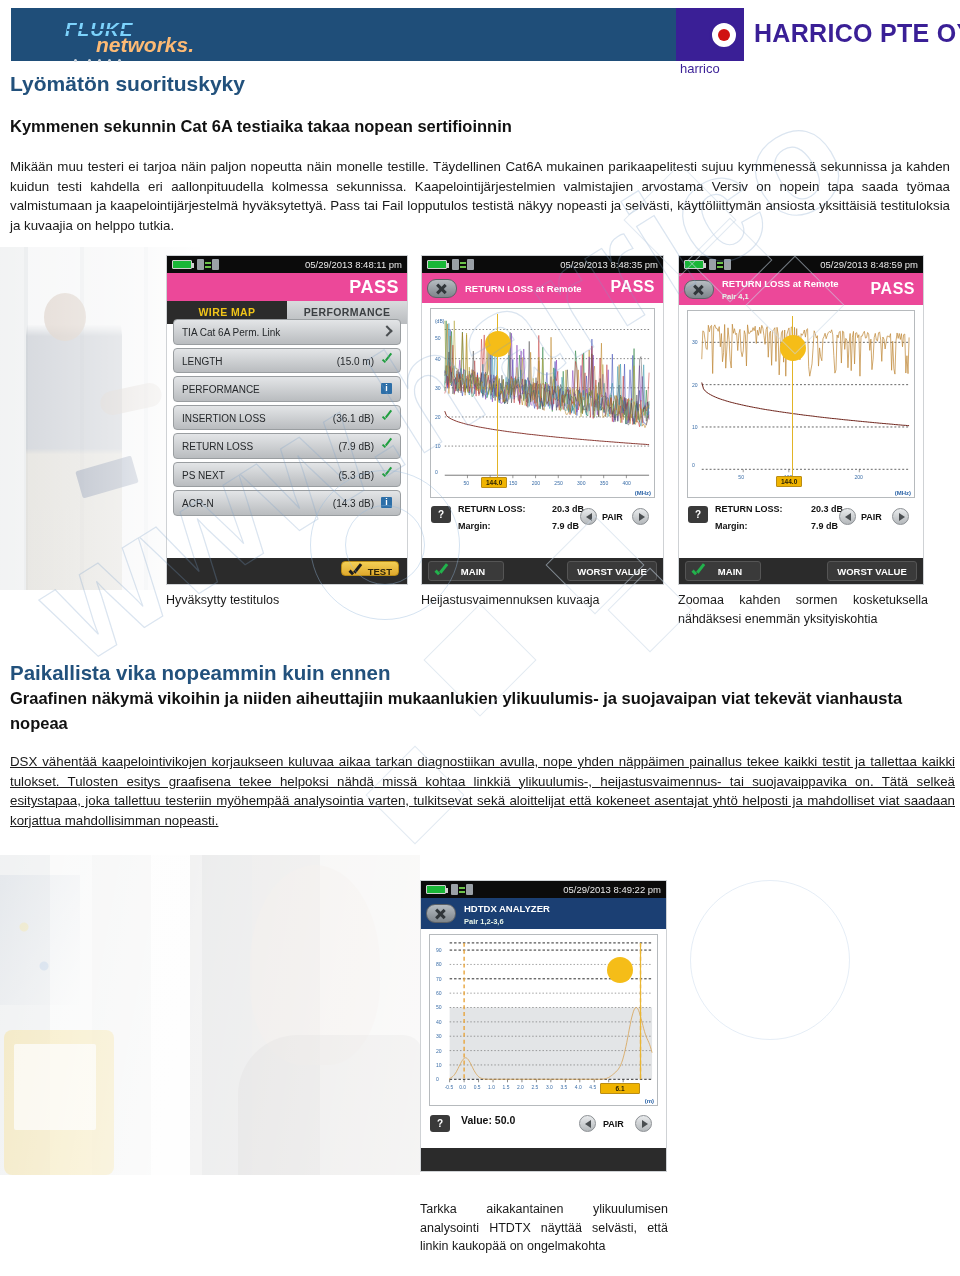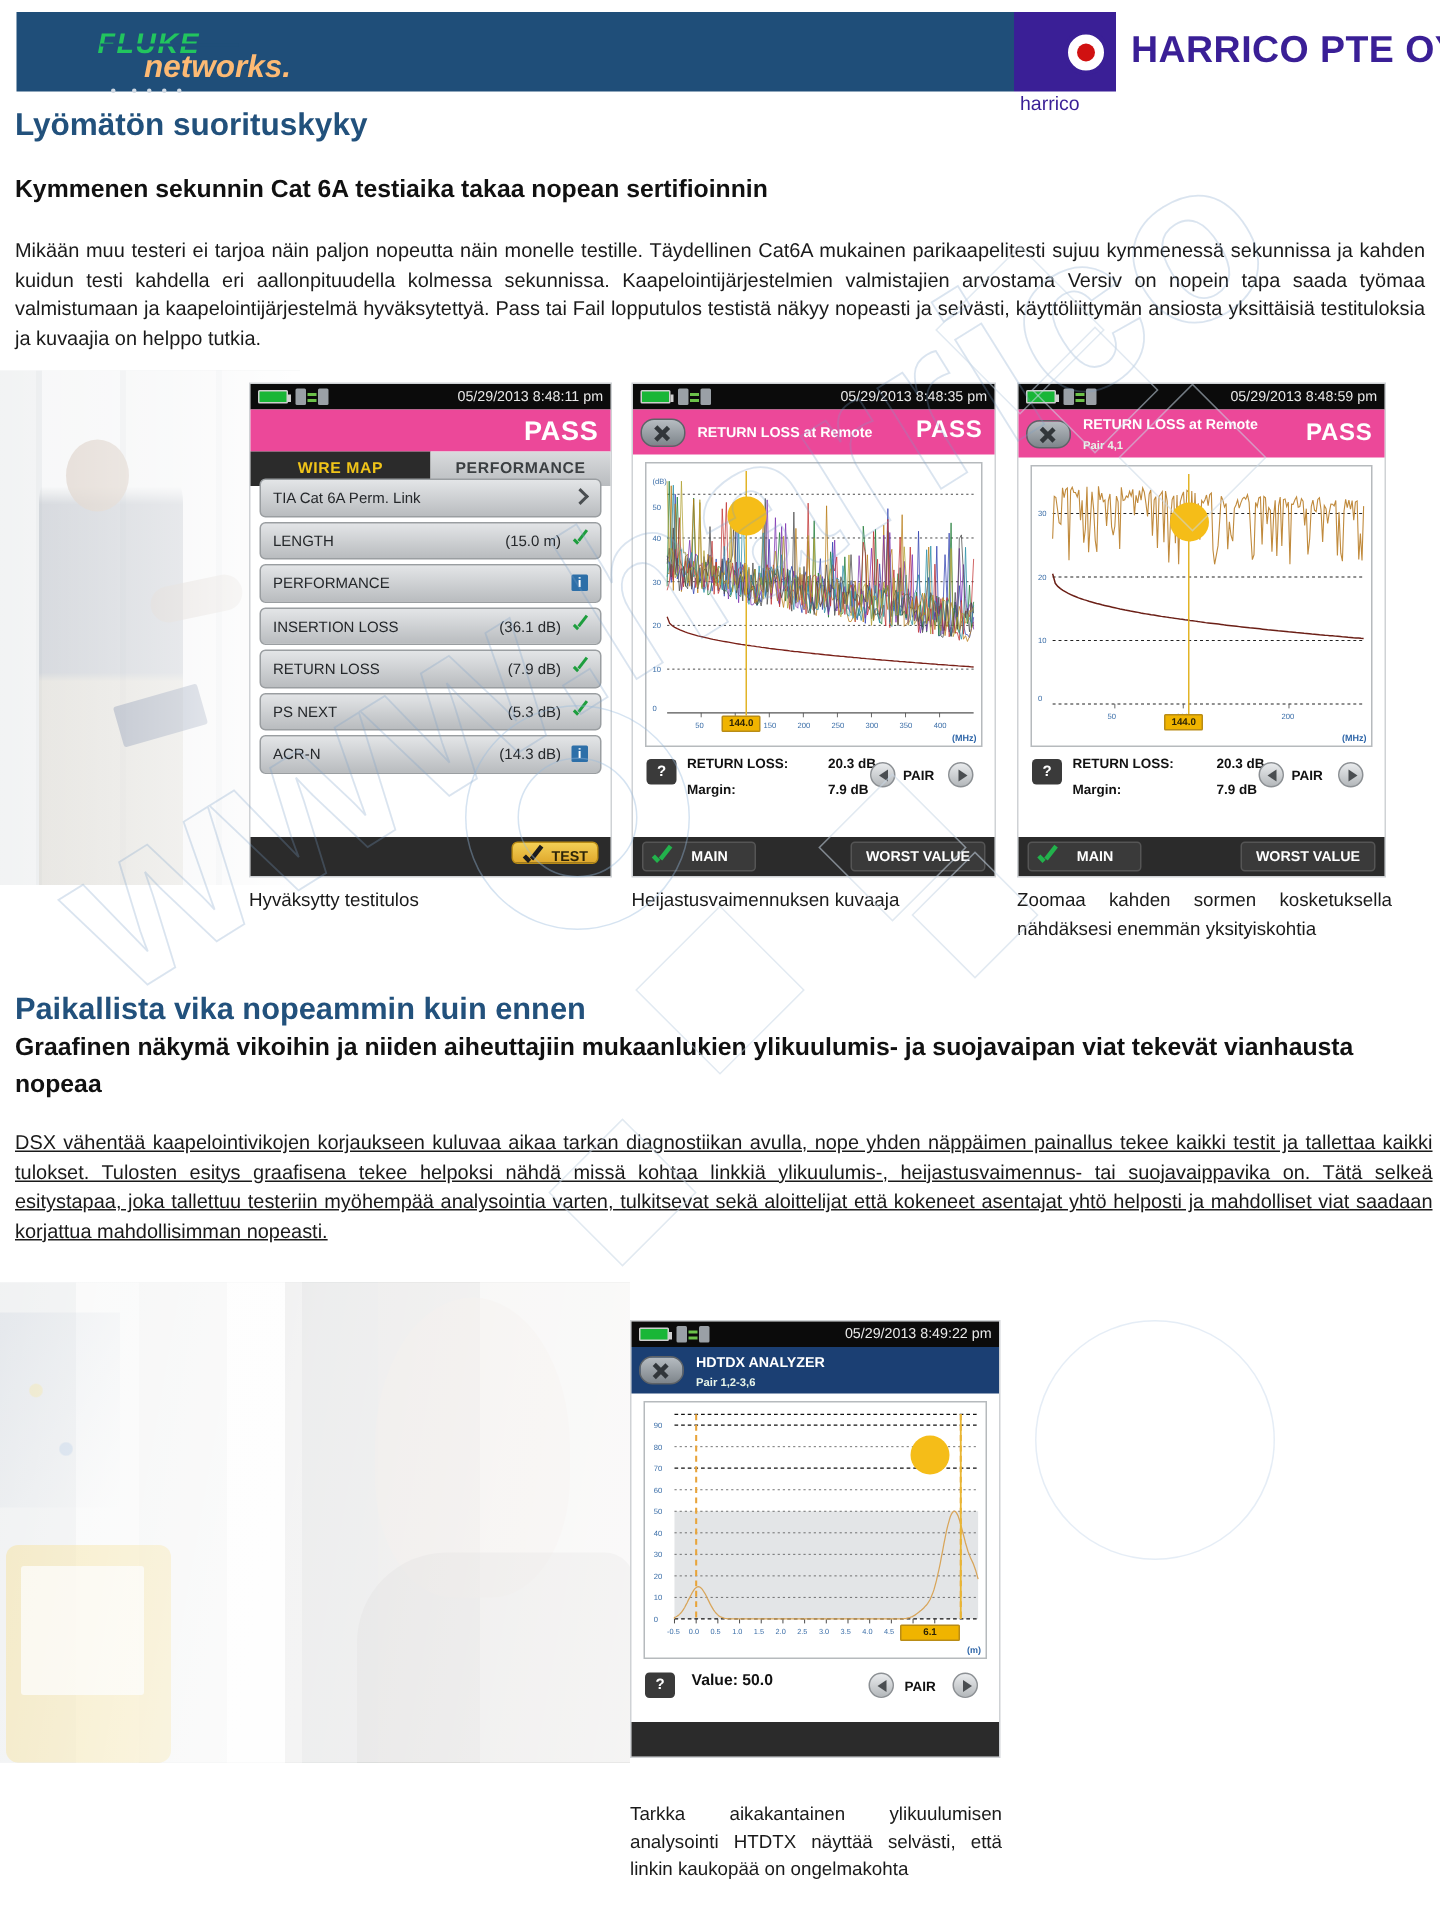--- a/index.html
+++ b/index.html
@@ -16,21 +16,21 @@
     position: absolute; left: 11px; top: 8px; width: 939px; height: 53px;
   }
   .fluke-band {
     position: absolute; left: 0; top: 0; width: 665px; height: 53px;
     background: #1f4e79;
   }
   .fluke-logo { position:absolute; left:27px; top:6px; width:200px; height:46px; }
   .fluke-word {
     position:absolute; left:27px; top:5px;
     font-family:"Liberation Sans", sans-serif; font-weight:bold; font-style:italic;
-    font-size:19px; letter-spacing:1px; color:#22c55e;text-align:center;
+    font-size:19px; letter-spacing:1px; color:#7dd3fc;text-align:center;
   }
   .fluke-word::after{
     content:""; position:absolute; left:2px; top:10px; width:92px; height:2px;
     background:#1f4e79;
   }
   .networks-word {
     position:absolute; left:58px; top:19px;
     font-family:"Liberation Sans", sans-serif; font-weight:bold; font-style:italic;
     font-size:21px; color:#fdba74;
   }

